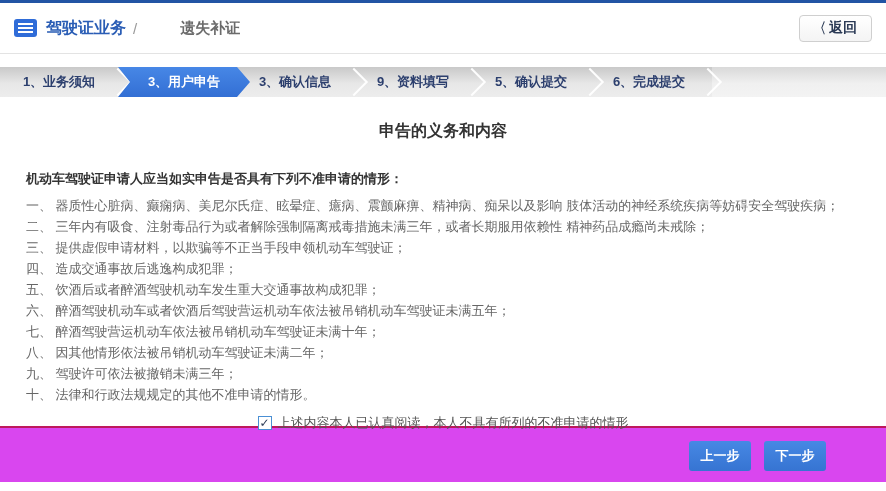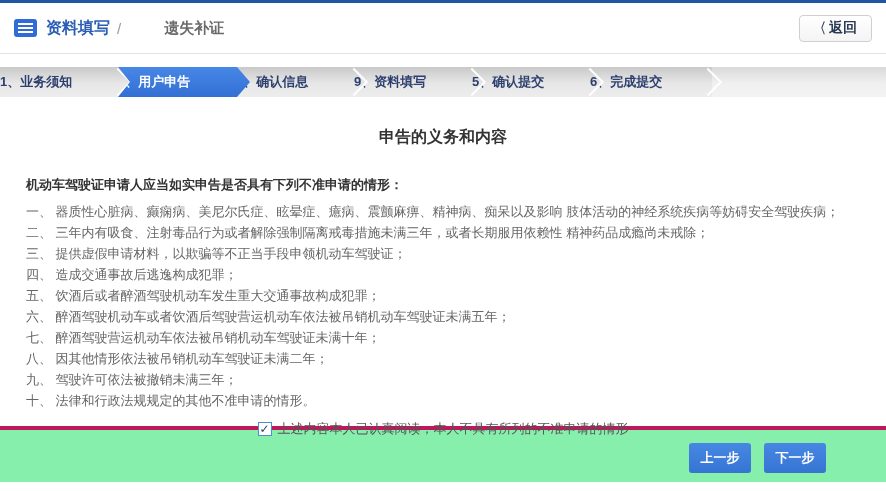--- a/index.html
+++ b/index.html
@@ -40,81 +40,81 @@
     margin-top:13px; height:30px; width:886px; position:relative;
     background:linear-gradient(180deg,#d6d6d6 0%,#eeeeee 55%,#f1f1f1 100%);
     overflow:hidden;
   }
   .steps-region {
     position:absolute; left:0; top:0; height:30px; width:712px;
     background:linear-gradient(180deg,#c9c9c9 0%,#e7e7e7 55%,#ededed 100%);
     display:flex;
   }
   .step {
-    width:118px; height:30px; line-height:30px; text-align:left;
+    width:118px; height:30px; line-height:30px; text-align:center;
     color:#2c3f6e; font-weight:bold; font-size:13px; position:relative;
     cursor:pointer;
   }
   .step .sep {
     position:absolute; right:-10px; top:50%; width:20px; height:20px;
     border-top:2px solid rgba(255,255,255,.95);
     border-right:2px solid rgba(255,255,255,.95);
     transform:translateY(-50%) rotate(45deg); z-index:1; pointer-events:none;
   }
   .step.active {
     width:132px; margin-right:-14px; z-index:2;
     background:linear-gradient(180deg,#4787e6,#336fd4);
     color:#fff;
     clip-path:polygon(0 0, calc(100% - 13px) 0, 100% 50%, calc(100% - 13px) 100%, 0 100%, 12px 50%);
   }
   .bar-tail {
     position:absolute; left:712px; right:0; top:0; height:30px;
     background:linear-gradient(180deg,#d9d9d9 0%,#f0f0f0 55%,#f3f3f3 100%);
   }
   
-  .content { height:329px; background:#fff; padding:6px 26px; }
+  .content { height:329px; background:#fff; padding:0 26px; }
   .content-title {
     text-align:center; color:#333; font-size:16px; font-weight:bold;
     padding-top:24px;
   }
   .intro { margin-top:28px; color:#333; font-weight:bold; font-size:13px; }
   .rules { list-style:none; margin-top:7px; }
   .rules li { line-height:21px; color:#666; font-size:13px; }
   .agree-row {
     margin-top:9px; display:flex; align-items:center; justify-content:center;
     gap:6px;
   }
   .checkbox {
     width:14px; height:14px; border:1px solid #4a8fd4; background:#fff;
     color:#2b3a55; font-size:12px; line-height:13px; text-align:center;
     font-weight:bold; cursor:pointer; flex:0 0 auto;
   }
   .agree-label { color:#555; font-size:13px; }
   
   .footer {
-    border-top:4px solid #be185d; background:#86efac; height:56px;
+    border-top:2px solid #be185d; background:#d946ef; height:56px;
     display:flex; justify-content:flex-end; align-items:flex-start;
     padding:13px 60px 0 0; gap:13px;
   }
   .btn {
     width:62px; height:30px; border:none; border-radius:3px;
     background:linear-gradient(180deg,#4788e4,#3674d2);
     color:#fff; font-size:13px; font-weight:bold; cursor:pointer;
     font-family:inherit;
   }
   .bottom-strip { height:7px; background:#fff; }
 </style>
 </head>
 <body>
 
 <div class="top-border"></div>
 
 <div class="header">
   <span class="license-icon"></span>
-  <span class="header-title">资料填写</span>
+  <span class="header-title">驾驶证业务</span>
   <span class="header-sep">/</span>
   <span class="header-subtitle">遗失补证</span>
   <button class="back-btn">
     <span class="back-chevron">〈</span>
     <span>返回</span>
   </button>
 </div>
 
 <div class="stepbar">
   <div class="steps-region">

